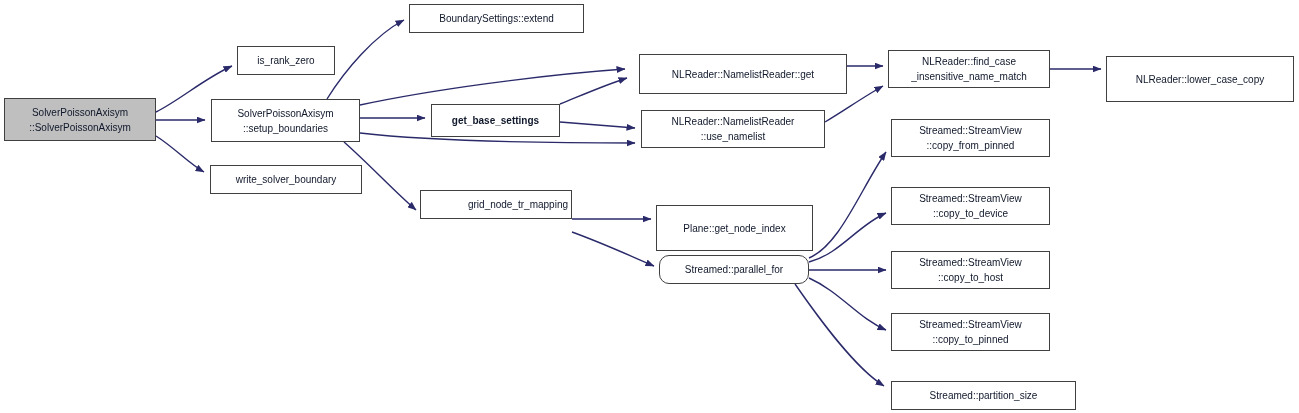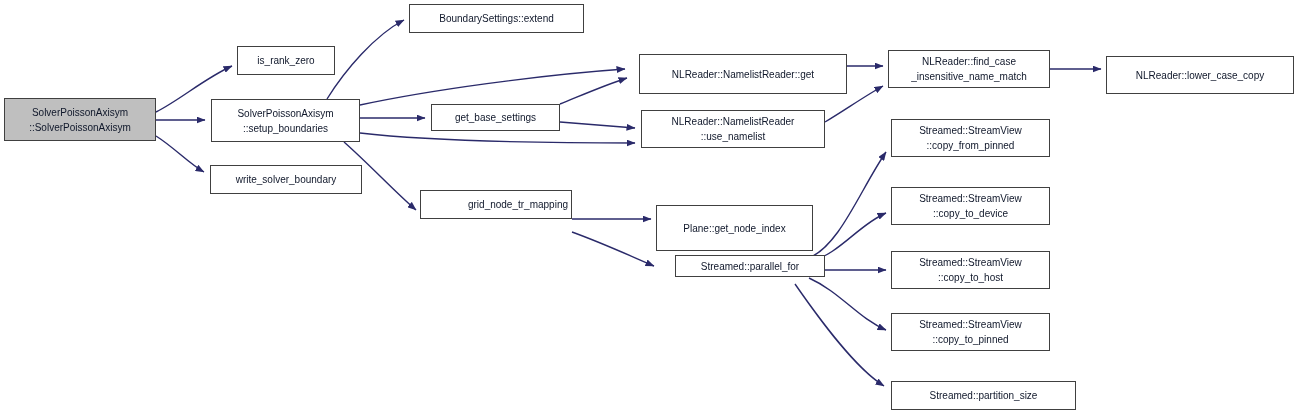--- a/index.html
+++ b/index.html
@@ -77,30 +77,30 @@
       </g>
   </svg>
   <div id="nodes-layer">
       <div class="node highlight" style="left: 4px; top: 98px; width: 152px; height: 43px;">SolverPoissonAxisym
 ::SolverPoissonAxisym</div>
       <div class="node" style="left: 237px; top: 46px; width: 98px; height: 29px;">is_rank_zero</div>
       <div class="node" style="left: 211px; top: 99px; width: 149px; height: 43px;">SolverPoissonAxisym
 ::setup_boundaries</div>
       <div class="node" style="left: 210px; top: 165px; width: 152px; height: 29px;">write_solver_boundary</div>
       <div class="node" style="left: 409px; top: 4px; width: 175px; height: 29px;">BoundarySettings::extend</div>
-      <div class="node" style="left: 431px; top: 104px; width: 129px; height: 27px;">get_base_settings</div>
+      <div class="node" style="left: 431px; top: 104px; width: 129px; height: 33px; font-weight: bold;">get_base_settings</div>
       <div class="node" style="left: 420px; top: 190px; width: 152px; height: 29px; padding-left: 44px;">grid_node_tr_mapping</div>
       <div class="node" style="left: 631px; top: 54px; width: 208px; height: 40px; margin-left: 8px;">NLReader::NamelistReader::get</div>
       <div class="node" style="left: 641px; top: 110px; width: 184px; height: 38px;">NLReader::NamelistReader
 ::use_namelist</div>
       <div class="node" style="left: 656px; top: 205px; width: 157px; height: 46px;">Plane::get_node_index</div>
-      <div class="node" style="left: 675px; top: 255px; width: 150px; height: 22px;">Streamed::parallel_for</div>
+      <div class="node" style="left: 659px; top: 255px; width: 150px; height: 29px; border-radius: 10px;">Streamed::parallel_for</div>
       <div class="node" style="left: 888px; top: 50px; width: 162px; height: 38px;">NLReader::find_case
 _insensitive_name_match</div>
-      <div class="node" style="left: 1106px; top: 56px; width: 188px; height: 38px;">NLReader::lower_case_copy</div>
+      <div class="node" style="left: 1106px; top: 56px; width: 188px; height: 46px;">NLReader::lower_case_copy</div>
       <div class="node" style="left: 891px; top: 119px; width: 159px; height: 38px;">Streamed::StreamView
 ::copy_from_pinned</div>
       <div class="node" style="left: 891px; top: 187px; width: 159px; height: 38px;">Streamed::StreamView
 ::copy_to_device</div>
       <div class="node" style="left: 891px; top: 251px; width: 159px; height: 38px;">Streamed::StreamView
 ::copy_to_host</div>
       <div class="node" style="left: 891px; top: 313px; width: 159px; height: 38px;">Streamed::StreamView
 ::copy_to_pinned</div>
       <div class="node" style="left: 891px; top: 381px; width: 185px; height: 29px;">Streamed::partition_size</div>
     </div>

